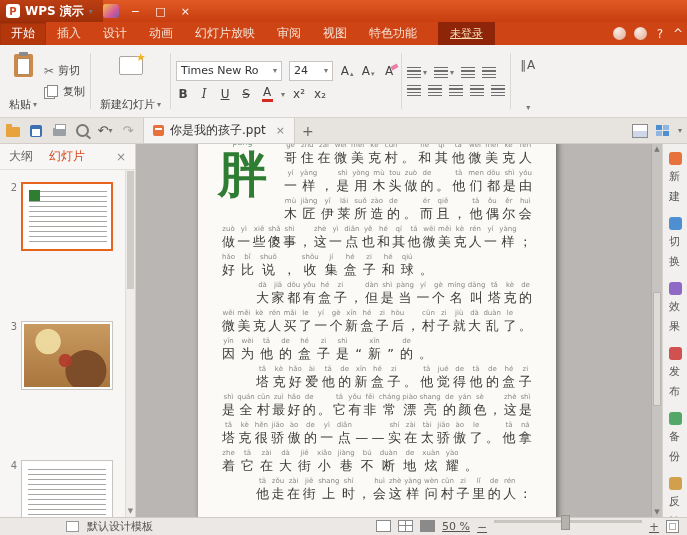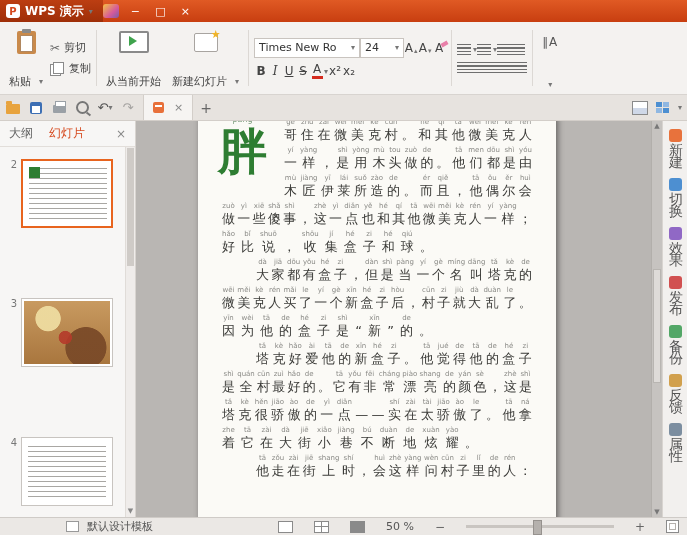--- a/index.html
+++ b/index.html
@@ -24,37 +24,37 @@
   .tabrow-spacer{flex:1;}
   .circ{width:13px;height:13px;border-radius:50%;background:radial-gradient(circle at 35% 30%,#fff,#e9c9b8 70%);margin:0 4px;opacity:.9;}
   .tr-btn{width:18px;height:100%;display:flex;align-items:center;justify-content:center;color:#F9EDE4;font-size:12px;}
 
   
   .ribbon{height:66px;background:#F4F2F0;border-bottom:1px solid #D8D4D0;display:flex;align-items:stretch;padding:3px 2px;font-size:11px;color:#444;flex:0 0 auto;}
   .grp{display:flex;align-items:stretch;gap:3px;padding:0 3px;}
   .vsep{width:1px;background:#DCD8D4;margin:5px 2px;}
   .big-btn{display:flex;flex-direction:column;align-items:center;justify-content:space-between;padding:3px 4px 2px;}
   .bicon{display:flex;align-items:center;justify-content:center;height:28px;}
-  .blbl{font-size:11px;color:#444;display:flex;gap:8px;align-items:center;white-space:nowrap;}
+  .blbl{font-size:11px;color:#444;display:flex;gap:2px;align-items:center;white-space:nowrap;}
   .caret{font-size:8px;color:#777;}
   .sm-col{display:flex;flex-direction:column;justify-content:center;gap:6px;}
   .sm-btn{display:flex;align-items:center;gap:4px;font-size:11px;color:#444;white-space:nowrap;}
   .ic-cut{color:#666;font-size:12px;line-height:12px;}
   .ic-copy{width:9px;height:10px;border:1px solid #8a8a8a;background:#fff;position:relative;margin:3px 4px 0 0;}
   .ic-copy::after{content:"";position:absolute;left:2px;top:-3px;width:9px;height:10px;border:1px solid #8a8a8a;background:#fff;}
   .ic-paste{width:19px;height:23px;background:#C98A4B;border-radius:2px;position:relative;}
   .ic-paste::before{content:"";position:absolute;left:3px;top:4px;right:3px;bottom:2px;background:#fff;border:1px solid #b0875f;}
   .ic-paste::after{content:"";position:absolute;left:5px;top:-2px;width:9px;height:4px;background:#8a8a8a;border-radius:1px;}
   .ic-brush{width:12px;height:22px;background:linear-gradient(#D8CCEE 0 45%,#7B5EA7 45%);border-radius:2px;transform:rotate(20deg);}
   .ic-play{width:26px;height:18px;border:2px solid #8a8a8a;background:#fff;border-radius:2px;position:relative;}
   .ic-play::after{content:"";position:absolute;left:8px;top:3px;border-left:8px solid #3FA34D;border-top:5px solid transparent;border-bottom:5px solid transparent;}
   .ic-newslide{width:22px;height:17px;border:1px solid #a8a4a0;background:#fff;border-radius:2px;position:relative;}
   .star{position:absolute;right:-4px;top:-6px;color:#F0B429;font-size:11px;}
   .font-grp{flex-direction:column;justify-content:center;gap:6px;display:flex;}
-  .frow{display:flex;align-items:center;}
+  .frow{display:flex;align-items:center;gap:7px;}
   .combo{display:flex;align-items:center;justify-content:space-between;background:#fff;border:1px solid #C9C4BF;height:18px;padding:0 4px;font-size:11px;color:#333;gap:4px;}
   .font-name{width:96px;}
   .font-size{width:34px;}
   .tbtn{display:flex;align-items:flex-end;color:#444;font-size:12px;position:relative;min-width:14px;justify-content:center;}
   .mini-caret{font-size:7px;color:#777;margin-left:1px;}
   .wipe{position:absolute;right:-2px;top:1px;width:7px;height:4px;background:#E87FA8;transform:rotate(-30deg);}
   .b{font-weight:bold;}
   .i{font-style:italic;font-family:"DejaVu Serif","Liberation Serif",serif;}
   .u{text-decoration:underline;}
   .s{text-decoration:line-through;}
@@ -137,26 +137,26 @@
   .hz{font-size:13px;line-height:15px;color:#3B3B38;}
   .cv-scroll{position:absolute;right:0;top:0;bottom:0;width:10px;background:#C6C3C0;border-left:1px solid #B2AFAB;}
   .cv-thumb{position:absolute;left:1px;right:1px;top:148px;height:112px;background:#DEDBD8;border:1px solid #B8B5B1;}
   .cv-arr{position:absolute;left:0;right:0;text-align:center;font-size:7px;color:#777;line-height:10px;}
   .cv-arr.up{top:0;} .cv-arr.down{bottom:0;}
 
   
   .right-bar{width:24px;background:#F2F0EE;border-left:1px solid #D8D4D0;display:flex;flex-direction:column;align-items:center;padding-top:8px;gap:10px;flex:0 0 auto;overflow:hidden;}
   .rb-item{display:flex;flex-direction:column;align-items:center;gap:2px;}
   .rb-ic{width:13px;height:13px;border-radius:3px;display:block;}
-  .rb-lbl{width:12px;font-size:14px;line-height:12px;color:#555;word-break:break-all;}
+  .rb-lbl{width:12px;font-size:11px;line-height:20px;color:#555;word-break:break-all;}
 
   
   .statusbar{height:17px;background:#EBE8E5;border-top:1px solid #CFCBC7;display:flex;align-items:center;font-size:11px;color:#555;padding:0 8px;gap:8px;flex:0 0 auto;}
   .sb-ticon{width:11px;height:9px;border:1px solid #999;background:#fff;margin-left:58px;}
-  .sb-right{margin-left:auto;display:flex;align-items:center;gap:21px;}
+  .sb-right{margin-left:auto;display:flex;gap:7px;text-decoration:underline;}
   .vicon{width:13px;height:10px;border:1px solid #8a8a8a;background:#fff;display:inline-block;}
   .vicon.v2{background:linear-gradient(#8a8a8a,#8a8a8a) 6px 0/1px 10px no-repeat,linear-gradient(#8a8a8a,#8a8a8a) 0 4px/13px 1px no-repeat,#fff;}
   .vicon.v3{background:#8a8a8a;}
   .zoom-label{white-space:nowrap;}
   .zbtn{font-size:12px;color:#666;width:10px;text-align:center;}
   .slider{width:148px;height:3px;background:#C9C5C1;position:relative;}
   .slider-thumb{position:absolute;left:45%;top:-5px;width:7px;height:13px;background:#B5B1AD;border:1px solid #96928E;}
   .fit-icon{width:11px;height:11px;border:1px solid #8a8a8a;background:#fff;position:relative;}
   .fit-icon::before{content:"";position:absolute;inset:2px;border:1px solid #b5b1ad;}
 </style>
@@ -172,20 +172,38 @@
       <span class="caret">▾</span>
     </div>
     <div class="win-controls">
       <span class="skin-btn"></span>
       <span class="wbtn">─</span>
       <span class="wbtn">□</span>
       <span class="wbtn">×</span>
     </div>
   </div>
 
+  <div class="ribbon-tabs">
+    <div class="rtabs-wrap" id="rtabs">
+        <div class="rtab active">开始</div>
+        <div class="rtab">插入</div>
+        <div class="rtab">设计</div>
+        <div class="rtab">动画</div>
+        <div class="rtab">幻灯片放映</div>
+        <div class="rtab">审阅</div>
+        <div class="rtab">视图</div>
+        <div class="rtab">特色功能</div>
+      </div>
+    <div class="login-btn">未登录</div>
+    <div class="tabrow-spacer"></div>
+    <span class="circ"></span>
+    <span class="circ"></span>
+    <span class="tr-btn">?</span>
+    <span class="tr-btn">^</span>
+  </div>
 
   <div class="ribbon">
     <div class="grp">
       <div class="big-btn">
         <span class="bicon">
             <i class="ic-paste"></i>
           </span>
         <span class="blbl">
             <span>粘贴</span>
             <span class="caret">▾</span>
@@ -197,28 +215,20 @@
             <span>剪切</span>
           </div>
         <div class="sm-btn">
             <i class="ic-copy"></i>
             <span>复制</span>
           </div>
       </div>
     </div>
     <div class="vsep"></div>
     <div class="grp">
-      <div class="big-btn">
-        <span class="bicon">
-            <i class="ic-play"></i>
-          </span>
-        <span class="blbl">
-            <span>从当前开始</span>
-          </span>
-      </div>
       <div class="big-btn">
         <span class="bicon">
             <i class="ic-newslide">
               <span class="star">★</span>
             </i>
           </span>
         <span class="blbl">
             <span>新建幻灯片</span>
             <span class="caret">▾</span>
           </span>
@@ -326,20 +336,21 @@
       </span>
     <span class="qbtn">
         <span class="uglyph">↶</span>
         <span class="caret">▾</span>
       </span>
     <span class="qbtn disabled">
         <span class="uglyph">↷</span>
       </span>
     <div class="doc-tab">
       <i class="ic-slide-file"></i>
+      <span>你是我的孩子.ppt</span>
       <span class="tab-close">×</span>
     </div>
     <span class="plus">+</span>
     <div class="db-spacer"></div>
     <span class="qbtn">
         <i class="ic-tool"></i>
       </span>
     <span class="qbtn">
         <i class="ic-grid"></i>
       </span>

